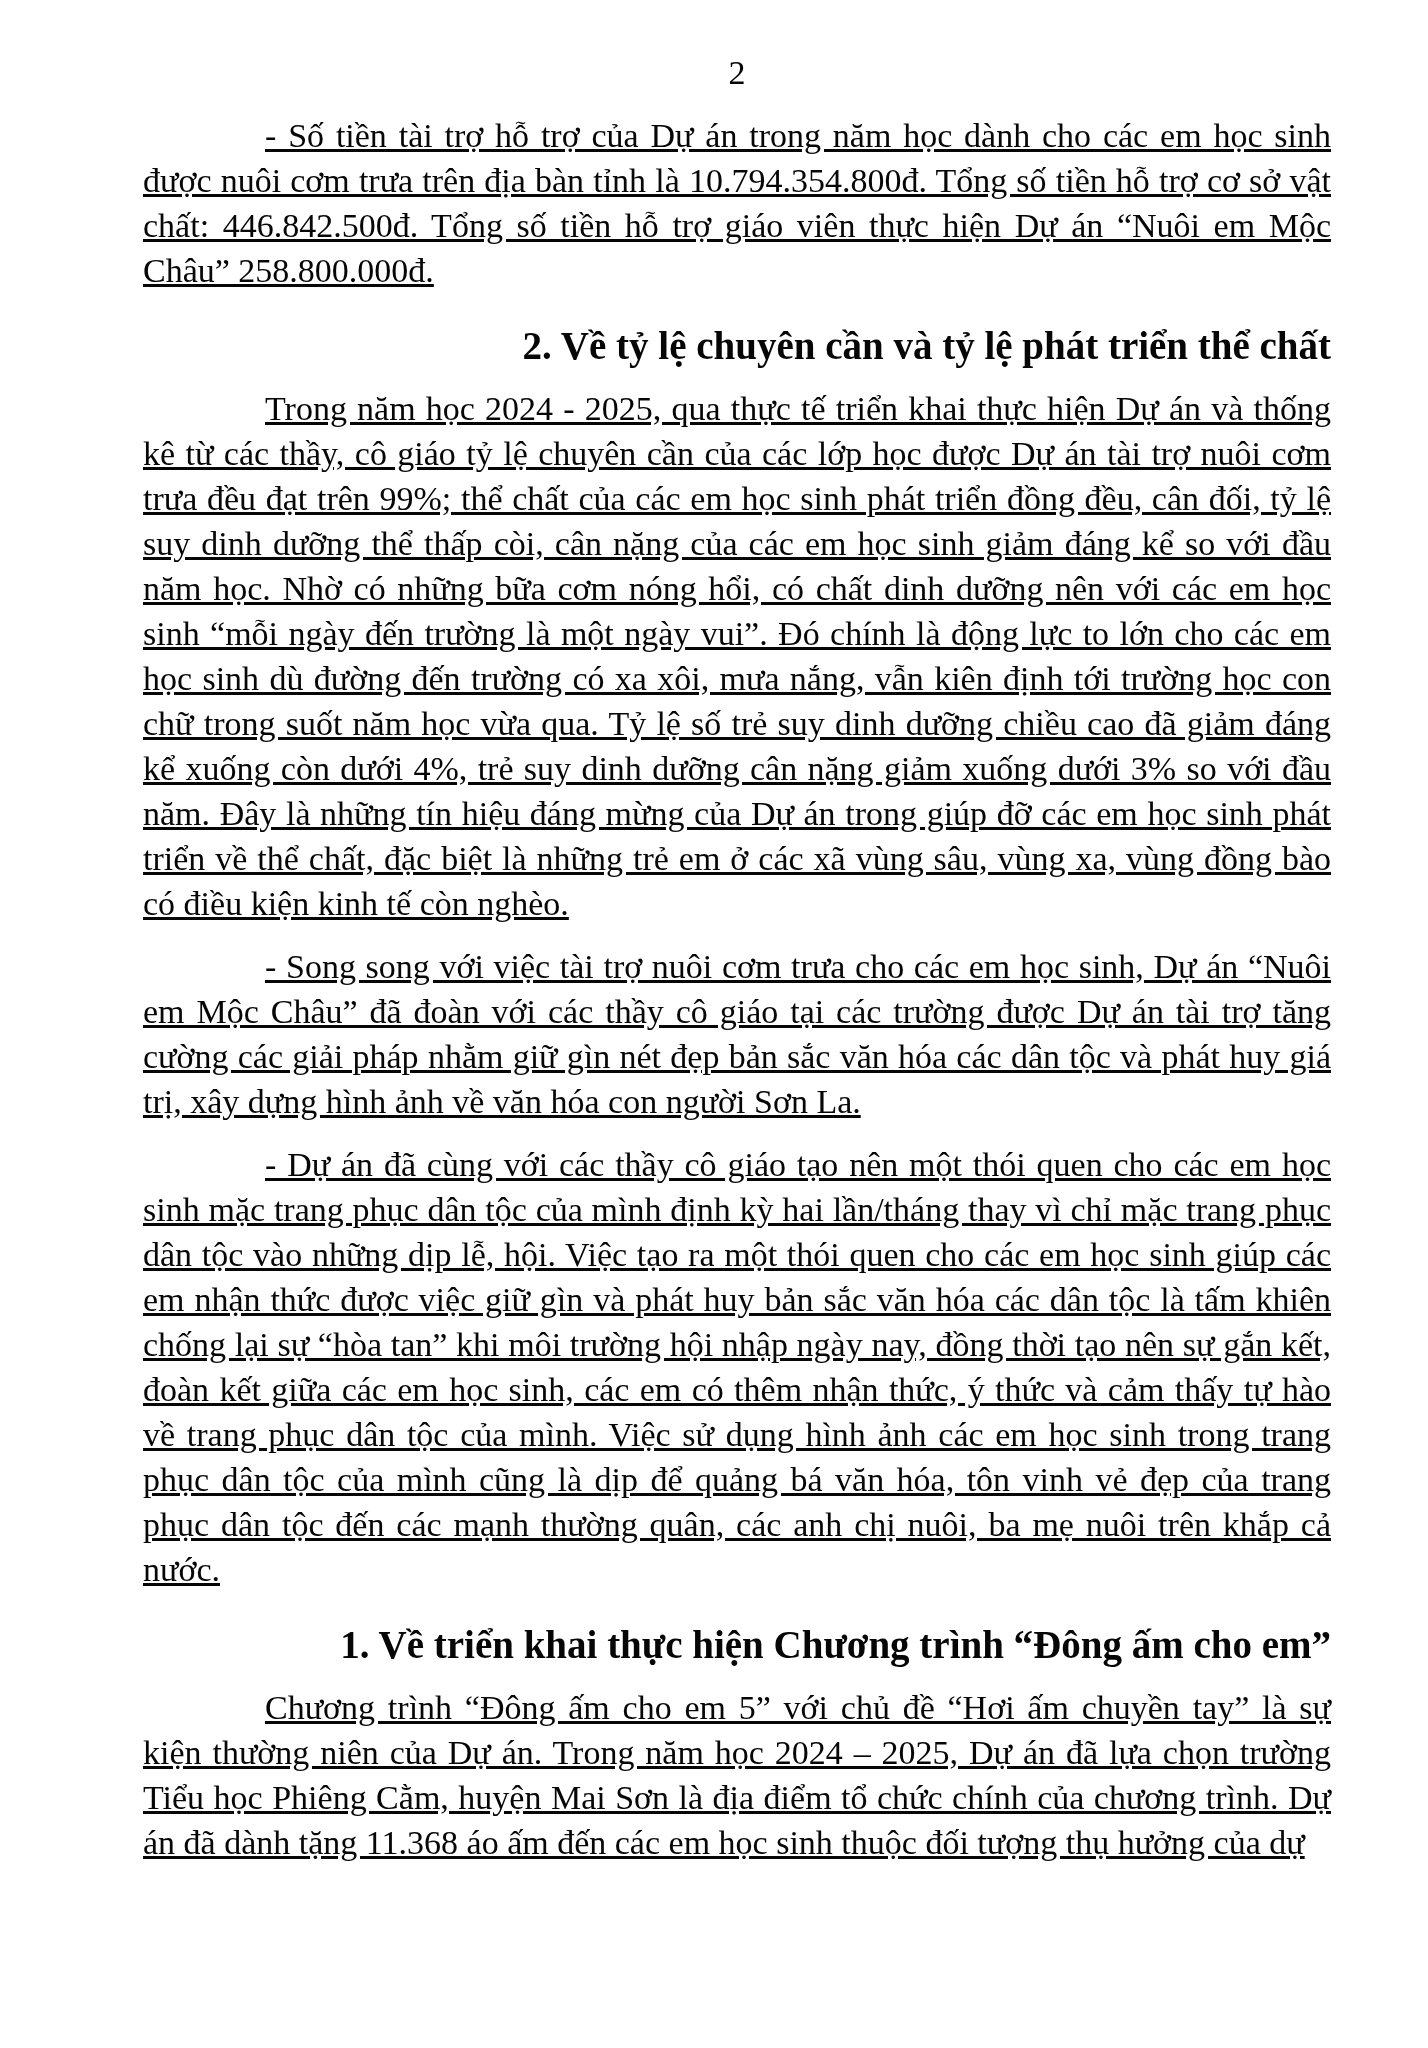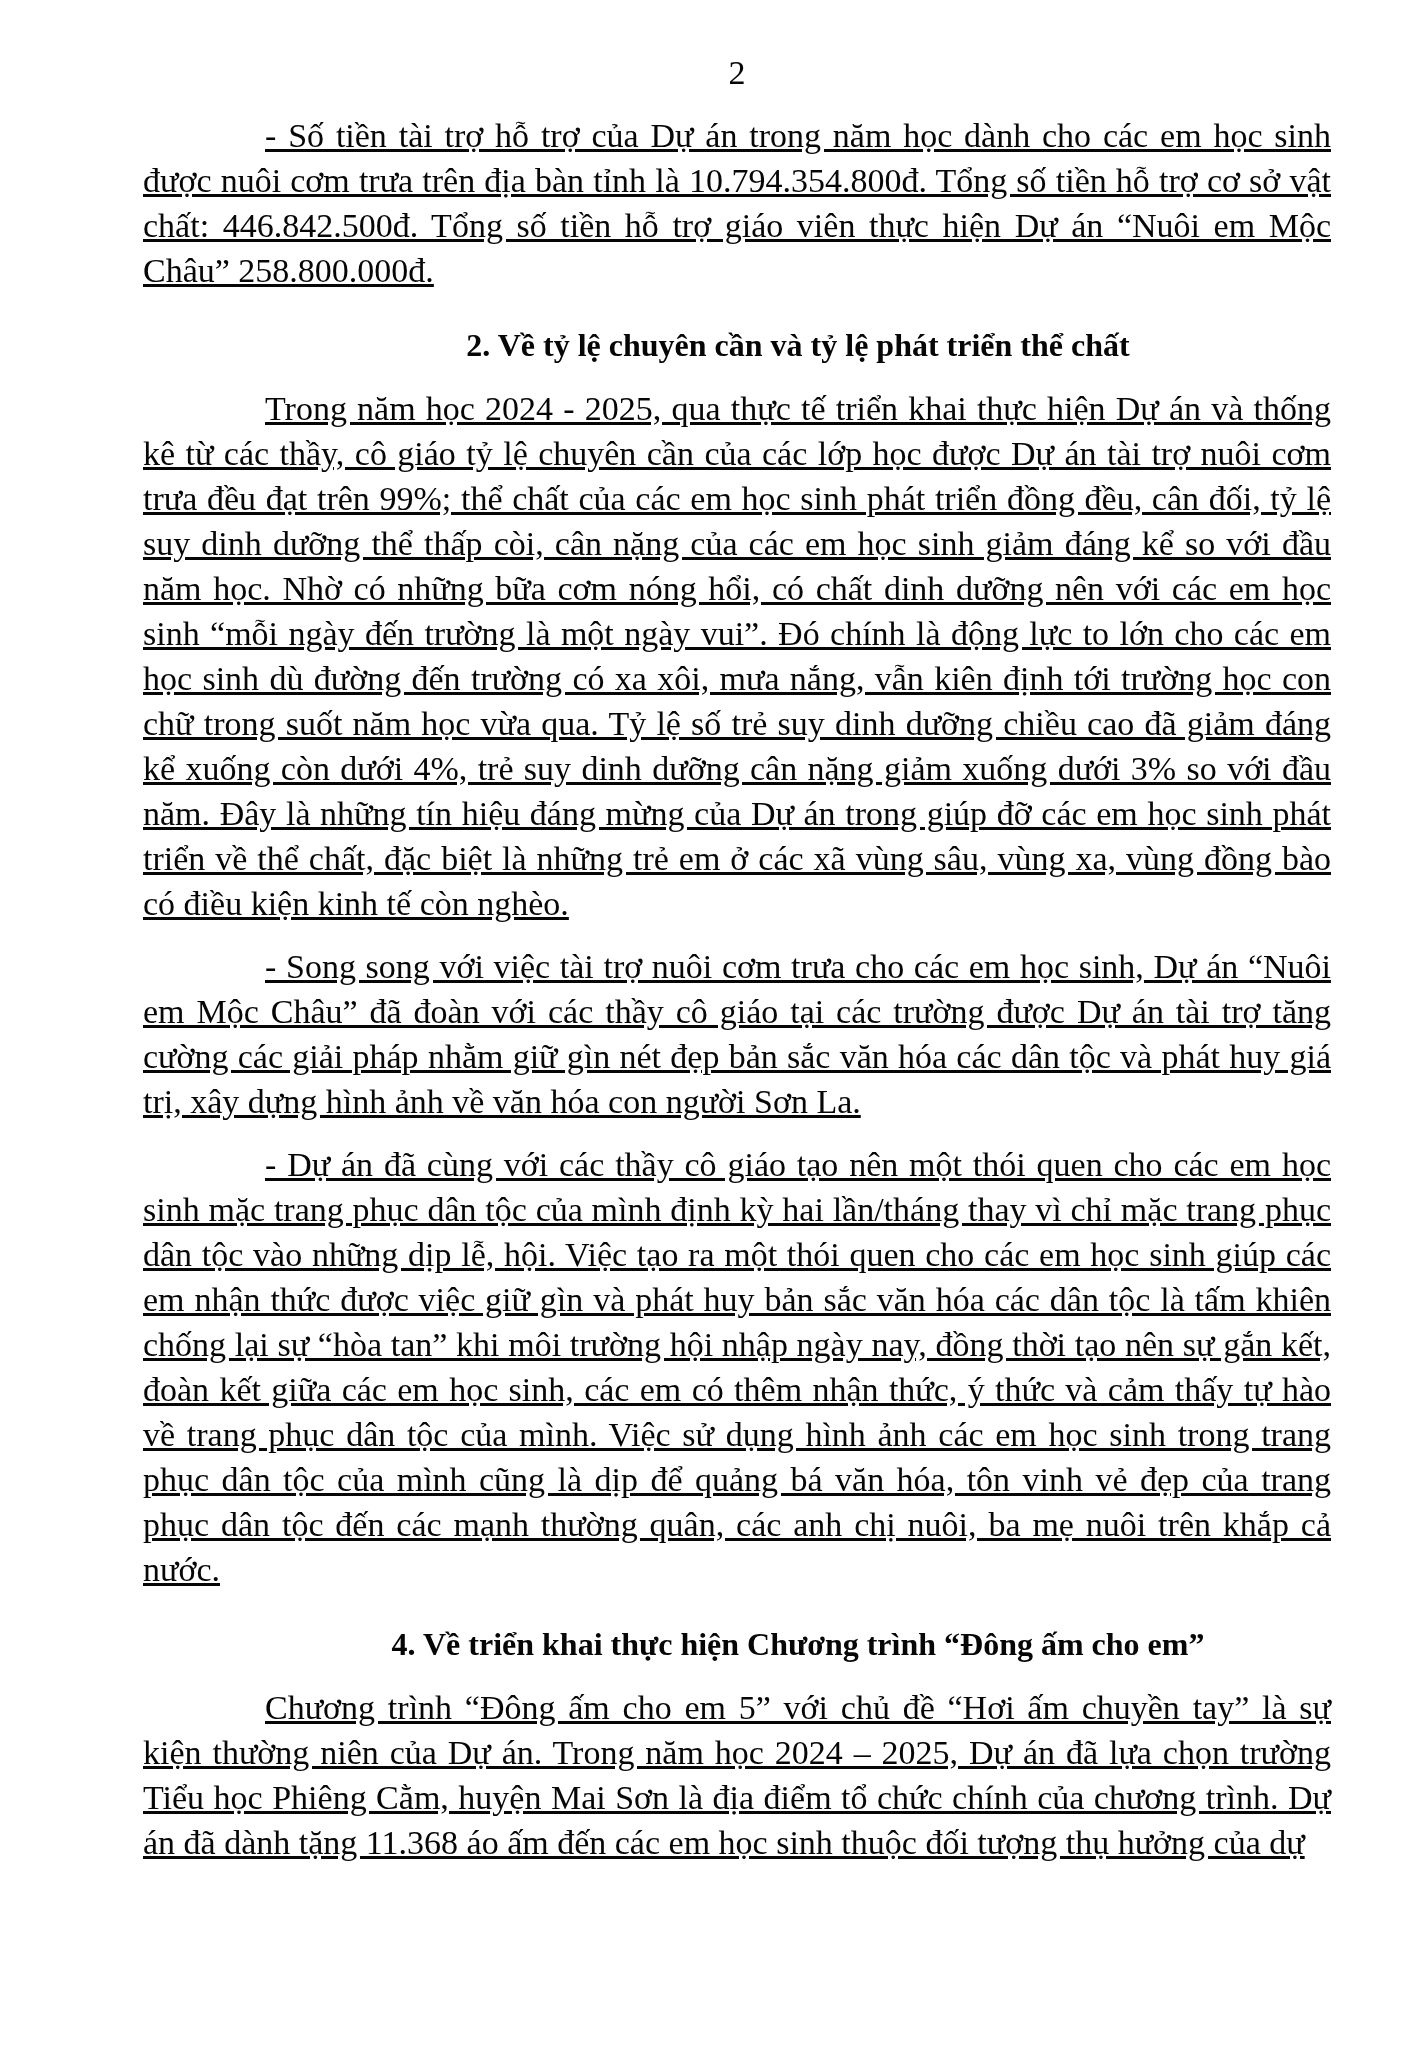--- a/index.html
+++ b/index.html
@@ -33,24 +33,24 @@
     margin: 0 0 2px 0;
     font-size: 34px;
   }
   .doc-content p.body-para {
     margin: 18px 0;
     text-indent: 122px;
     text-decoration: underline;
   }
   .doc-content h3.section-heading {
     margin: 30px 0 18px 0;
-    font-size: 32px;
+    font-size: 39px;
     font-weight: bold;
     text-indent: 122px;
-    text-align: center;
+    text-align: right;
   }
 </style>
 </head>
 <body>
 
 <div class="doc-page">
   <div class="doc-content">
 
     <p class="page-number">2</p>
 
@@ -58,18 +58,18 @@
 
     <h3 class="section-heading">2. Về tỷ lệ chuyên cần và tỷ lệ phát triển thể chất</h3>
 
     <p class="body-para">Trong năm học 2024 - 2025, qua thực tế triển khai thực hiện Dự án và thống kê từ các thầy, cô giáo tỷ lệ chuyên cần của các lớp học được Dự án tài trợ nuôi cơm trưa đều đạt trên 99%; thể chất của các em học sinh phát triển đồng đều, cân đối, tỷ lệ suy dinh dưỡng thể thấp còi, cân nặng của các em học sinh giảm đáng kể so với đầu năm học. Nhờ có những bữa cơm nóng hổi, có chất dinh dưỡng nên với các em học sinh “mỗi ngày đến trường là một ngày vui”. Đó chính là động lực to lớn cho các em học sinh dù đường đến trường có xa xôi, mưa nắng, vẫn kiên định tới trường học con chữ trong suốt năm học vừa qua. Tỷ lệ số trẻ suy dinh dưỡng chiều cao đã giảm đáng kể xuống còn dưới 4%, trẻ suy dinh dưỡng cân nặng giảm xuống dưới 3% so với đầu năm. Đây là những tín hiệu đáng mừng của Dự án trong giúp đỡ các em học sinh phát triển về thể chất, đặc biệt là những trẻ em ở các xã vùng sâu, vùng xa, vùng đồng bào có điều kiện kinh tế còn nghèo.</p>
 
 
     <p class="body-para">- Song song với việc tài trợ nuôi cơm trưa cho các em học sinh, Dự án “Nuôi em Mộc Châu” đã đoàn với các thầy cô giáo tại các trường được Dự án tài trợ tăng cường các giải pháp nhằm giữ gìn nét đẹp bản sắc văn hóa các dân tộc và phát huy giá trị, xây dựng hình ảnh về văn hóa con người Sơn La.</p>
 
     <p class="body-para">- Dự án đã cùng với các thầy cô giáo tạo nên một thói quen cho các em học sinh mặc trang phục dân tộc của mình định kỳ hai lần/tháng thay vì chỉ mặc trang phục dân tộc vào những dịp lễ, hội. Việc tạo ra một thói quen cho các em học sinh giúp các em nhận thức được việc giữ gìn và phát huy bản sắc văn hóa các dân tộc là tấm khiên chống lại sự “hòa tan” khi môi trường hội nhập ngày nay, đồng thời tạo nên sự gắn kết, đoàn kết giữa các em học sinh, các em có thêm nhận thức, ý thức và cảm thấy tự hào về trang phục dân tộc của mình. Việc sử dụng hình ảnh các em học sinh trong trang phục dân tộc của mình cũng là dịp để quảng bá văn hóa, tôn vinh vẻ đẹp của trang phục dân tộc đến các mạnh thường quân, các anh chị nuôi, ba mẹ nuôi trên khắp cả nước.</p>
 
-    <h3 class="section-heading">4. Về triển khai thực hiện Chương trình “Đông ấm cho em”</h3>
+    <h3 class="section-heading">1. Về triển khai thực hiện Chương trình “Đông ấm cho em”</h3>
 
     <p class="body-para">Chương trình “Đông ấm cho em 5” với chủ đề “Hơi ấm chuyền tay” là sự kiện thường niên của Dự án. Trong năm học 2024 – 2025, Dự án đã lựa chọn trường Tiểu học Phiêng Cằm, huyện Mai Sơn là địa điểm tổ chức chính của chương trình. Dự án đã dành tặng 11.368 áo ấm đến các em học sinh thuộc đối tượng thụ hưởng của dự</p>
 
   </div>
 </div>
 
 </body></html>

